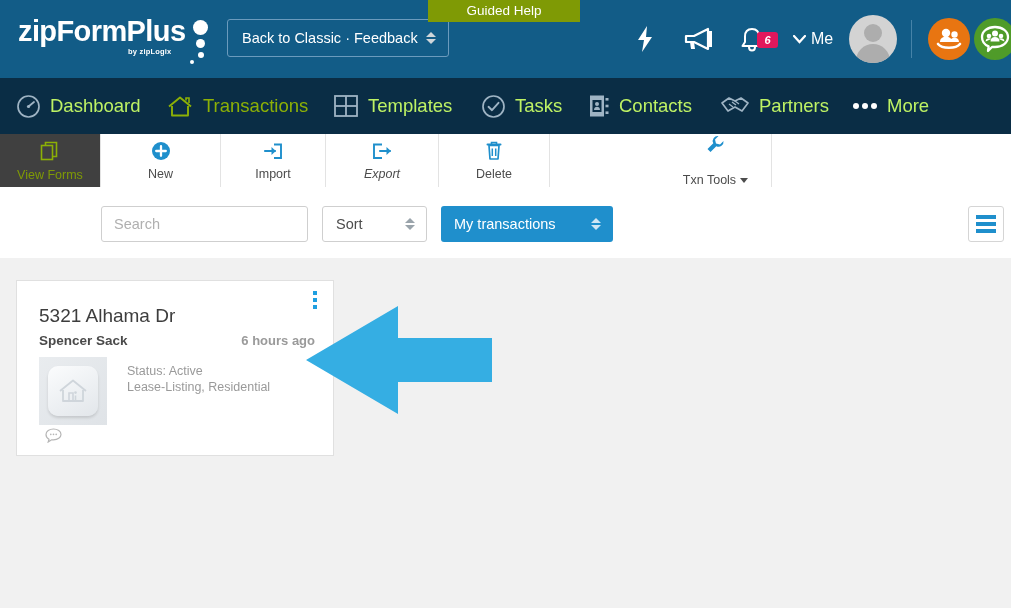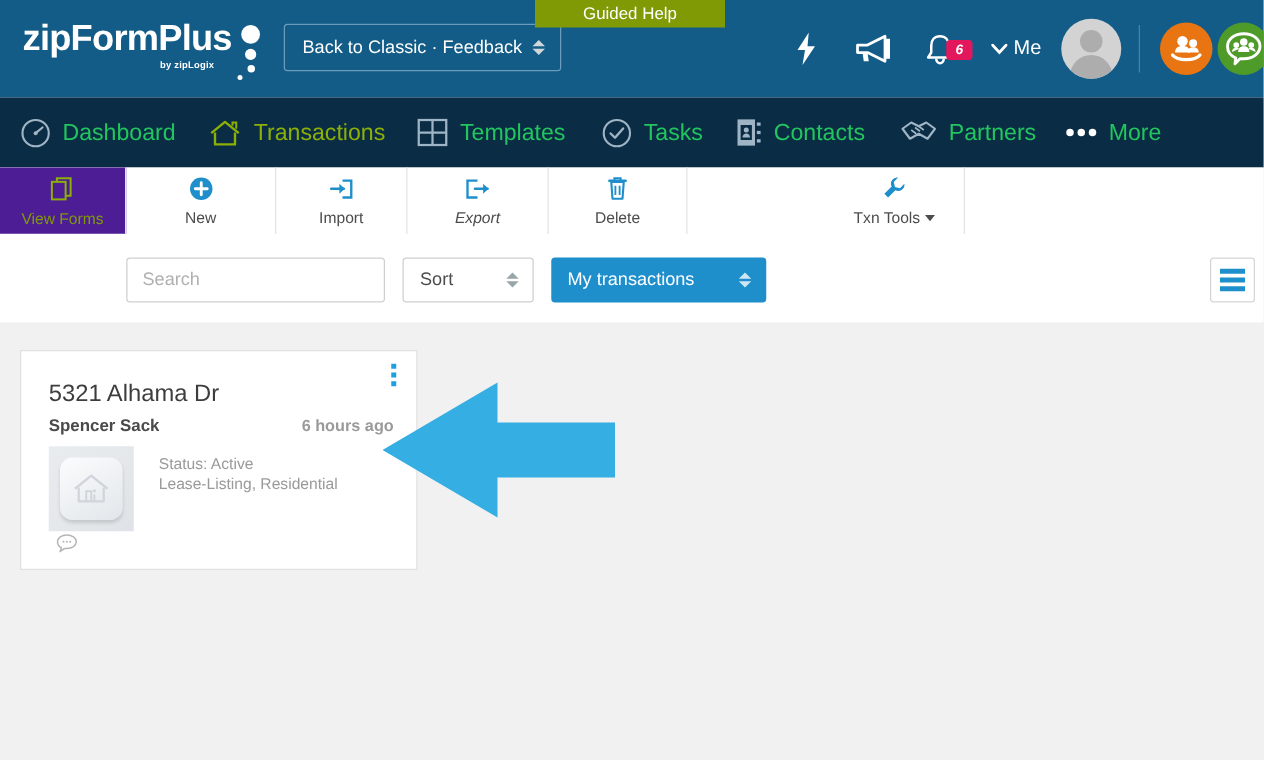--- a/index.html
+++ b/index.html
@@ -78,37 +78,37 @@
   .circ.green{background:#4f9b29;}
 
   
   .nav{
     position:absolute;left:0;top:78px;width:1011px;height:56px;
     background:#0a2d45;
   }
   .nav-item{
     position:absolute;top:0;height:56px;
     display:flex;align-items:center;gap:9px;
-    color:#22c55e;font-size:18.5px;cursor:pointer;
+    color:#bef264;font-size:18.5px;cursor:pointer;
   }
   .nav-item.active{color:#8cb006;}
   .nav-item svg{display:block;}
 
   
   .toolbar{
     position:absolute;left:0;top:134px;width:1011px;height:54px;
     background:#ffffff;border-bottom:1px solid #e3e3e3;
   }
   .tb-item{
     position:absolute;top:0;height:53px;
     display:flex;flex-direction:column;align-items:center;justify-content:center;
     gap:4px;font-size:12.5px;color:#4c4c4c;cursor:pointer;
     border-right:1px solid #e3e3e3;box-sizing:border-box;
   }
-  .tb-item.active{background:#4c1d95;color:#7f9a05;}
+  .tb-item.active{background:#404040;color:#7f9a05;}
   .tb-label{line-height:13px;display:flex;align-items:center;gap:4px;}
 
   
   .filterbar{
     position:absolute;left:0;top:188px;width:1011px;height:70px;
     background:#ffffff;
   }
   .btn-filters{
     position:absolute;left:7px;top:18px;width:82px;height:36px;
     border:2px solid #8cb006;border-radius:3px;background:#ffffff;
@@ -436,21 +436,21 @@
             <path d="M3.5 4.5 H16.5" stroke="#1f8fcc" stroke-width="2" stroke-linecap="round"></path>
             <path d="M7.5 4.5 V2.5 H12.5 V4.5" fill="none" stroke="#1f8fcc" stroke-width="1.6"></path>
             <path d="M5 5.5 H15 L14 19 H6 Z" fill="none" stroke="#1f8fcc" stroke-width="1.7" stroke-linejoin="round"></path>
             <path d="M8.3 8.5 V16 M11.7 8.5 V16" stroke="#1f8fcc" stroke-width="1.5"></path>
           </svg>
       </span>
       <span class="tb-label">Delete</span>
     </div>
 
 
-    <div class="tb-item" style="left:660px;width:112px;">
+    <div class="tb-item" style="left:660px;width:112px;justify-content:space-between;">
       <span>
         <svg width="21" height="21" viewBox="0 0 21 21">
             <path d="M13.5 2 A5 5 0 0 0 8.3 9.2 L2.5 15 L5.5 18 L11.3 12.2 A5 5 0 0 0 18.5 7 L15 10.5 L11 9.5 L10 5.5 Z" fill="#1f8fcc"></path>
           </svg>
       </span>
       <span class="tb-label">
         <span>Txn Tools</span>
         <span style="display:inline-block;width:0;height:0;border-left:4.5px solid transparent;border-right:4.5px solid transparent;border-top:5px solid #4c4c4c;"></span>
       </span>
     </div>

